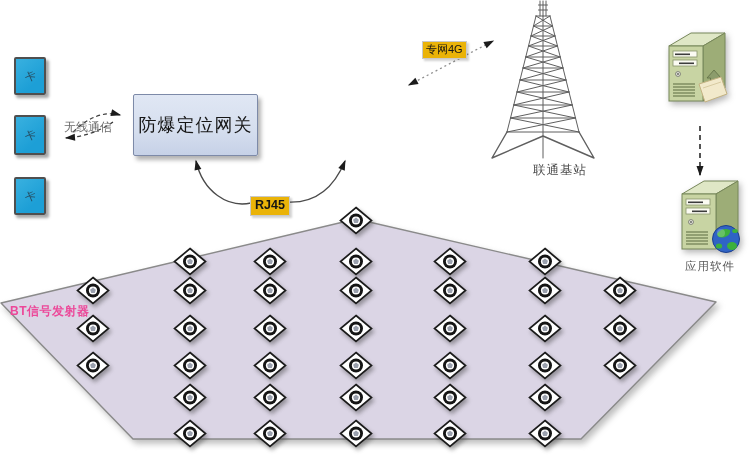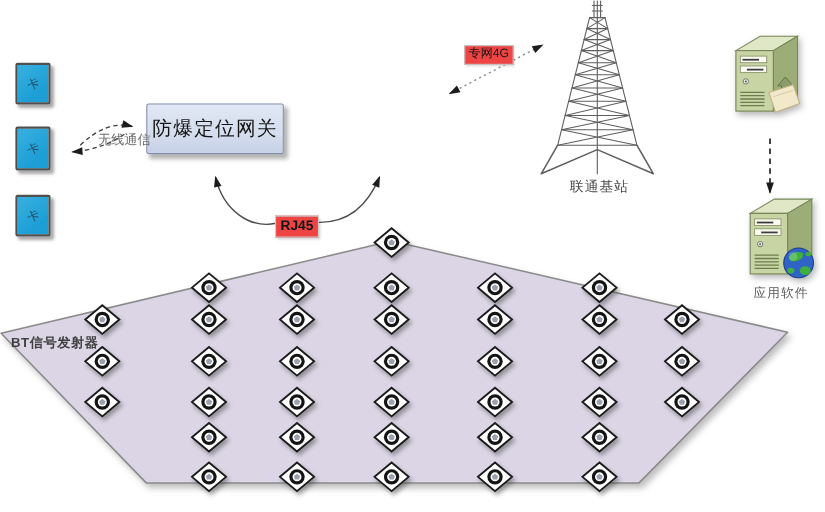--- a/index.html
+++ b/index.html
@@ -19,38 +19,38 @@
   .card { position:absolute; width:32px; border:2px solid #4f4f4f; border-radius:2px;
           background: linear-gradient(140deg, #35aede 10%, var(--card_blue,#1d9fd6) 70%);
           box-shadow: 2.5px 3px 3px rgba(0,0,0,0.35);
           display:flex; align-items:center; justify-content:center; }
   .card span { display:inline-block; transform: rotate(-24deg); font-size:11px; color:#274b5e; }
 
   
   .node { position:absolute; display:flex; align-items:center; justify-content:center;
           border-radius:2px; font-family:"Liberation Serif", serif; font-size:18px; color:#161616;
           letter-spacing:1px; box-shadow: 3px 4px 4px rgba(0,0,0,0.30); }
-  .node.gateway { left:133px; top:94px; width:125px; height:46px;
+  .node.gateway { left:133px; top:94px; width:125px; height:62px;
           background: linear-gradient(180deg,#e0e7f4 0%, var(--gateway_fill,#d5deee) 60%, #c6d1e7 100%);
           border:1px solid #7d8aa8; }
   .node.base-station { left:288px; top:94px; width:124px; height:63px;
           background: linear-gradient(180deg,#bac6e0 0%, var(--base_station_fill,#a9b7d7) 60%, #9cabd0 100%);
           border:1px solid #6e7e9e; }
 
   
-  .tag { position:absolute; background:#ef4444; border:1px solid #c9c9c9; color:#141414;
+  .tag { position:absolute; background:#eab308; border:1px solid #c9c9c9; color:#141414;
          box-shadow:1.5px 2px 2px rgba(0,0,0,0.18); line-height:1.25; }
   .tag.rj45 { left:250px; top:196px; padding:1px 4px; font-size:12.5px; font-weight:bold; }
   .tag.p4g  { left:422px; top:41px; padding:1px 3px; font-size:11px; }
 
   
   .lbl { position:absolute; color:#4a4a4a; }
-  .lbl.wireless { left:64px; top:119px; font-size:12px; color:#6b6b6b;margin-left:25px; }
-  .lbl.tower-label { left:503px; top:162px; width:84px; text-align:center; font-size:12.5px; letter-spacing:1px; }
-  .lbl.bt-label { left:10px; top:303px; font-size:12px; font-weight:bold; color:#404040; letter-spacing:0.5px; }
+  .lbl.wireless { left:64px; top:119px; font-size:12px; color:#6b6b6b; }
+  .lbl.tower-label { left:503px; top:162px; width:84px; text-align:right; font-size:12.5px; letter-spacing:1px; }
+  .lbl.bt-label { left:10px; top:303px; font-size:12px; font-weight:bold; color:#ec4899; letter-spacing:0.5px; }
   .lbl.srv1 { left:650px; top:108px; width:96px; text-align:center; font-size:11px; color:#5a5a5a; }
   .lbl.srv2 { left:662px; top:259px; width:96px; text-align:center; font-size:11.5px; color:#5a5a5a; letter-spacing:1px; }
 
   .server { position:absolute; width:68px; height:82px; filter: drop-shadow(2.5px 3px 3px rgba(90,90,90,0.45)); }
   .server.one { left:663px; top:28px; }
   .server.two { left:676px; top:176px; }
 </style>
 </head>
 <body>
 

